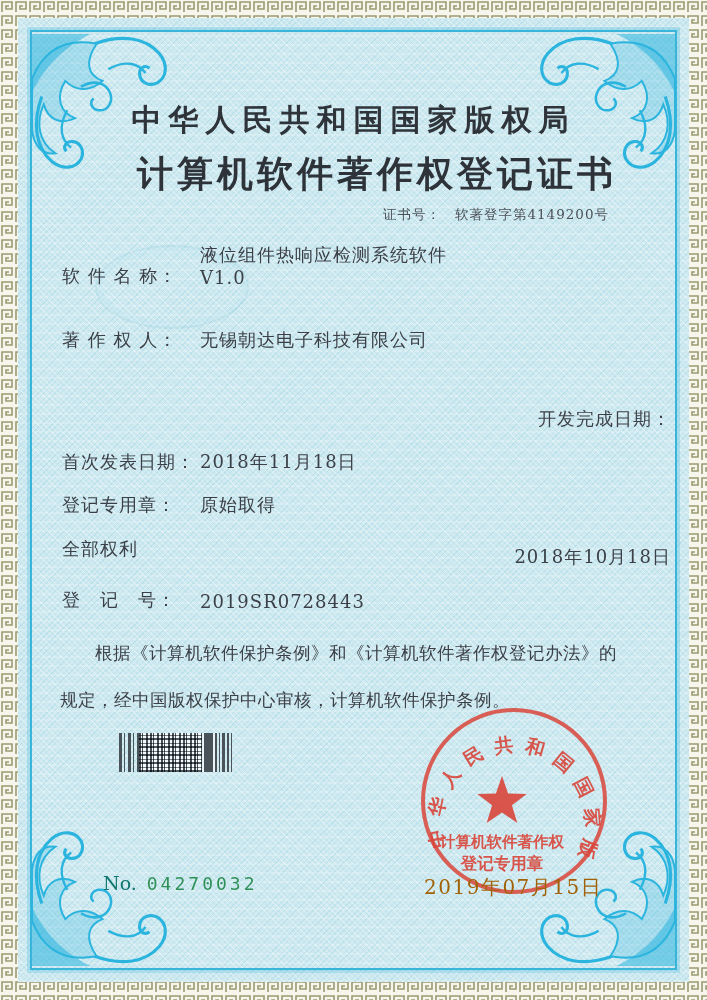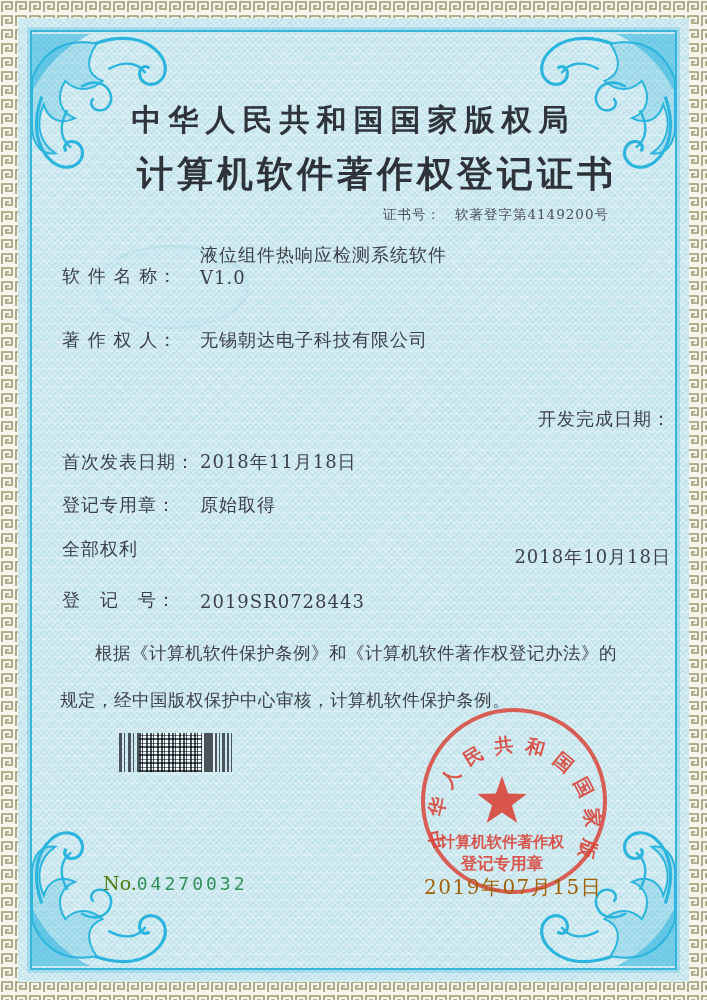--- a/index.html
+++ b/index.html
@@ -81,21 +81,21 @@
   .bc-stop{
     width:17px;height:100%;
     background:repeating-linear-gradient(90deg,#4a525a 0 2px,rgba(0,0,0,0) 2px 4px,#4a525a 4px 5px,rgba(0,0,0,0) 5px 7px,#4a525a 7px 10px,rgba(0,0,0,0) 10px 12px);
   }
   .seal{position:absolute;left:415px;top:706px;width:198px;height:194px;}
   .seal-date{
     position:absolute;left:424px;top:874px;
     font-size:20px;color:#a16207;letter-spacing:1.5px;
   }
   .serial{position:absolute;left:103px;top:872px;font-size:19px;}
-  .serial .no-lbl{color:#4d7c0f;}
+  .serial .no-lbl{color:#0f766e;margin-right:10px;}
   .serial .no-num{color:#15803d;letter-spacing:3px;opacity:.85;font-family:"DejaVu Sans Mono","Liberation Mono",monospace;font-size:18px;}
 </style>
 </head>
 <body>
 
 <div class="page">
 
   <svg class="border-svg" width="707" height="1000" viewBox="0 0 707 1000">
     <defs>
       <pattern id="meander" width="14" height="14" patternUnits="userSpaceOnUse">

